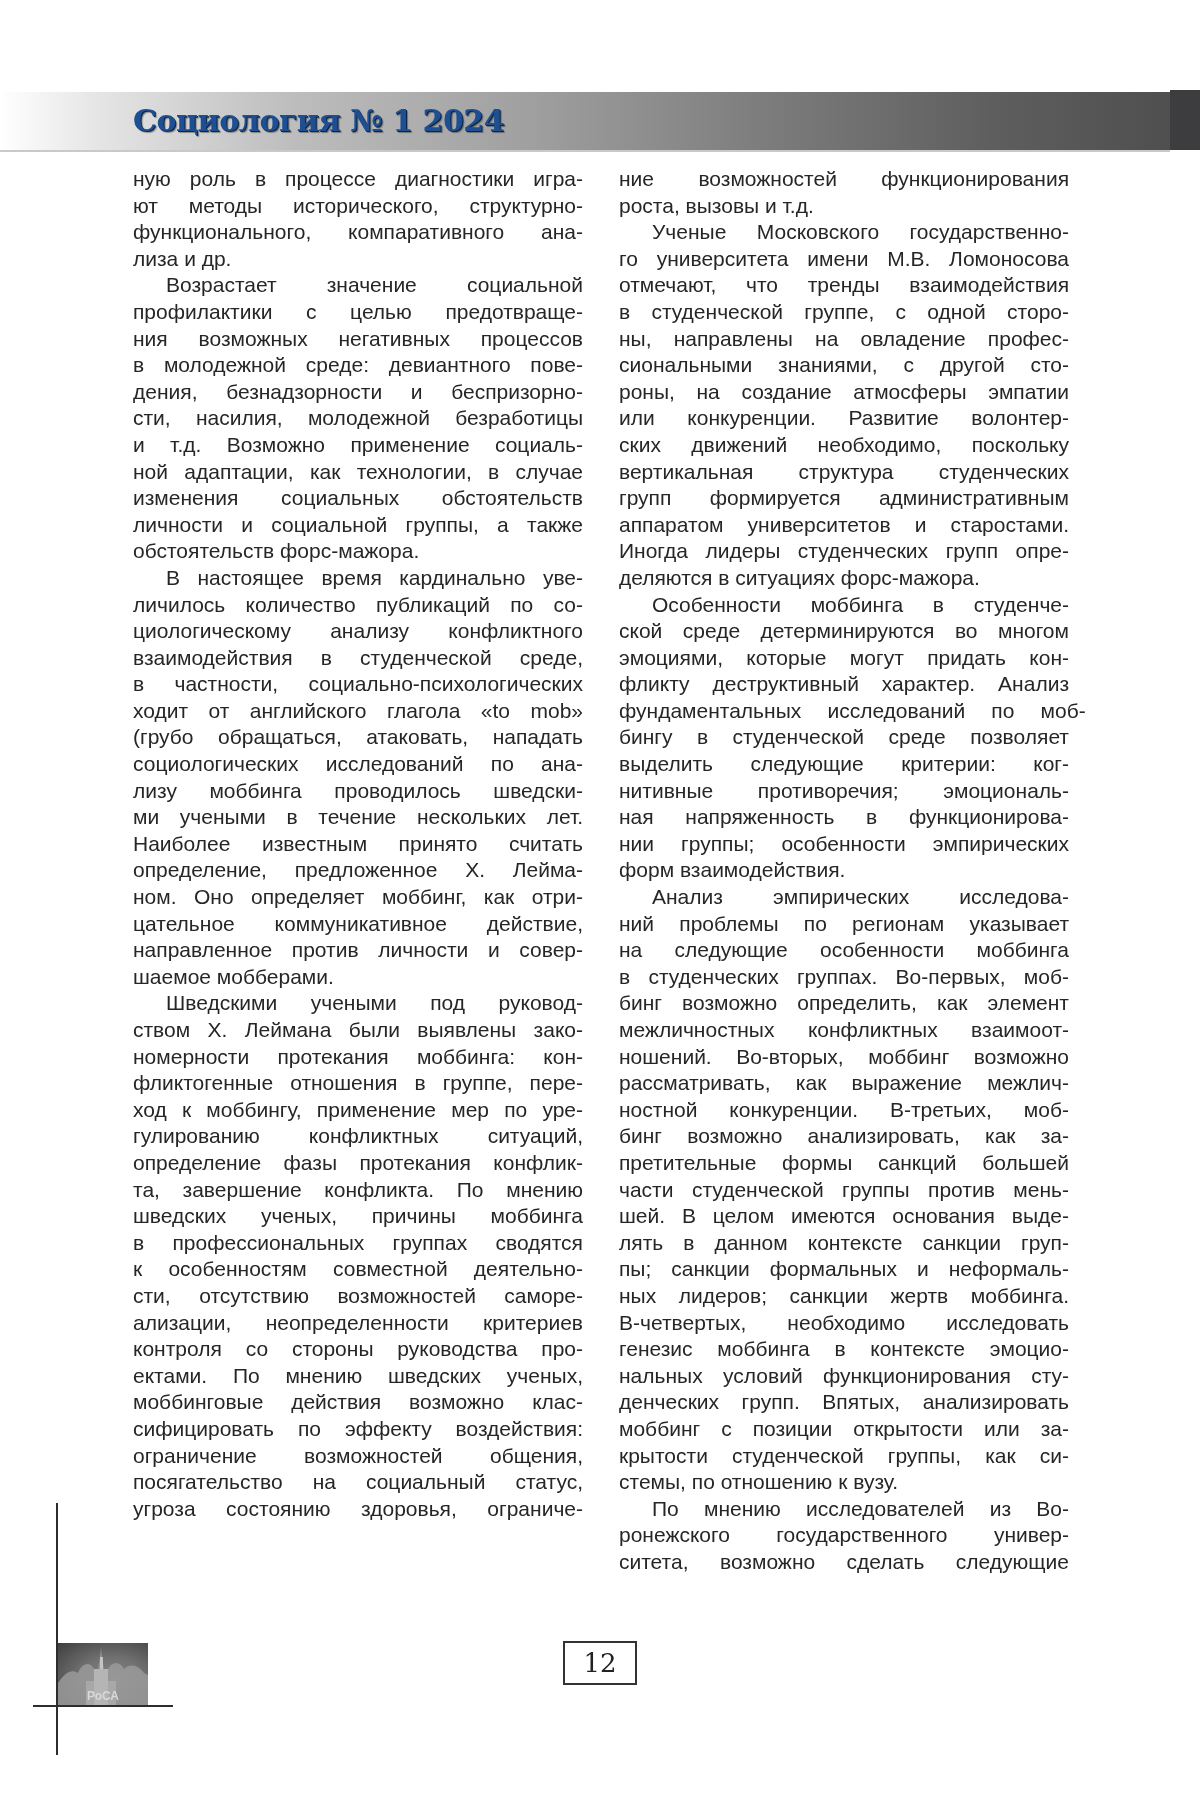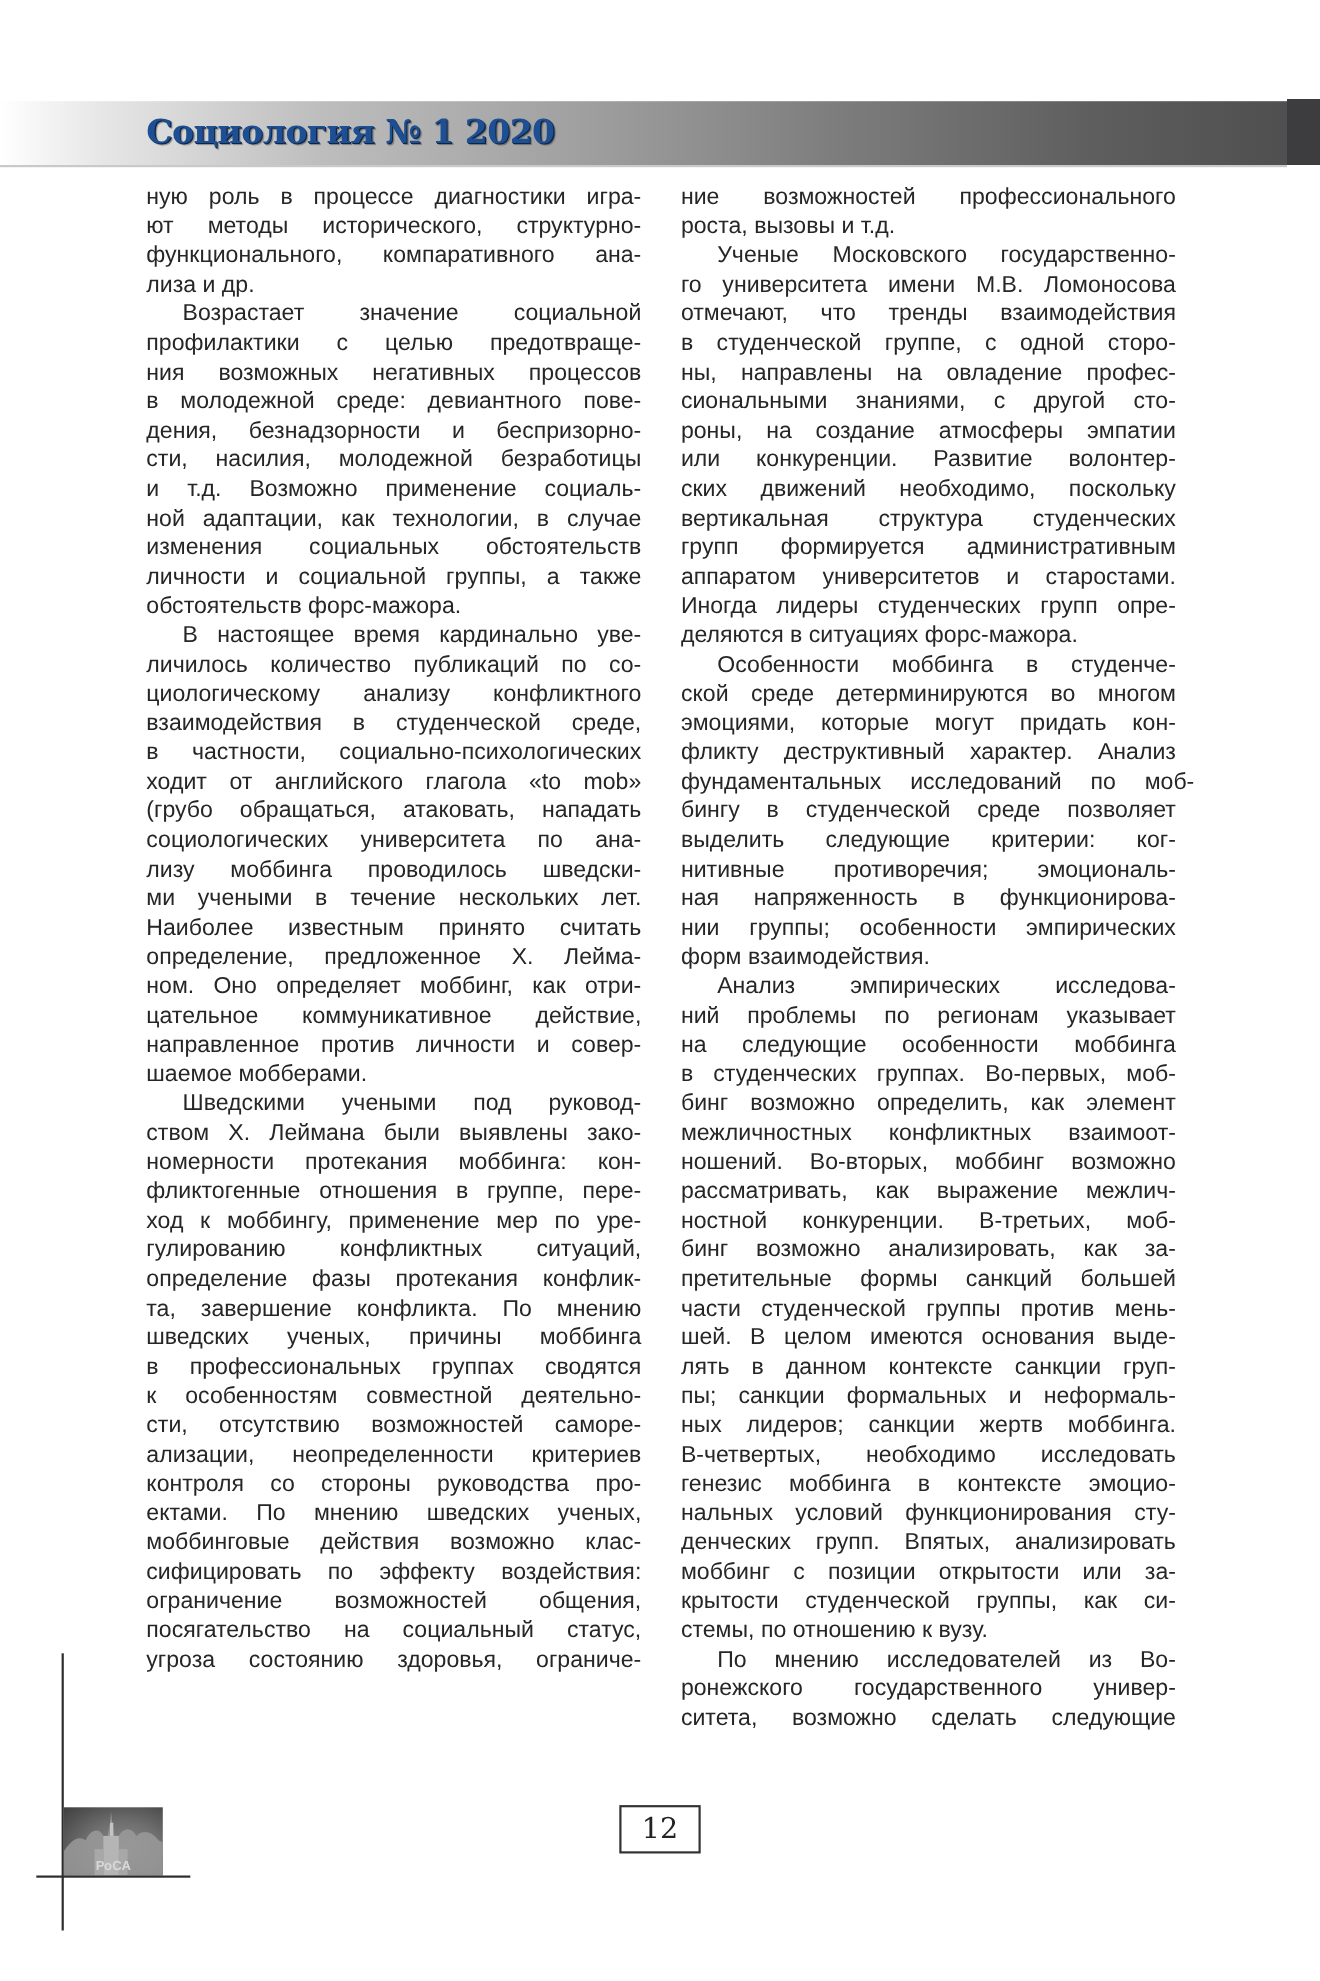--- a/index.html
+++ b/index.html
@@ -48,21 +48,21 @@
     position: absolute; left: 0; width: 90px; bottom: 2px; text-align: center;
     font-family: "Liberation Sans", sans-serif; font-weight: bold; font-size: 12px;
     color: #d8d8d8; letter-spacing: 0px;
   }
 </style>
 </head>
 <body>
 
 <div class="header-bar"></div>
 <div class="header-dark"></div>
-<div class="journal-title">Социология № 1 2020</div>
+<div class="journal-title">Социология № 1 2024</div>
 
 <div class="column col-left" id="col-left">
     <span class="line" style="white-space: nowrap; word-spacing: 13.15px;">ную роль в процессе диагностики игра-</span>
     <span class="line" style="white-space: nowrap; word-spacing: 25.01px;">ют методы исторического, структурно-</span>
     <span class="line" style="white-space: nowrap; word-spacing: 31px;">функционального, компаративного ана-</span>
     <span class="line last" style="white-space: nowrap; word-spacing: 0px;">лиза и др.</span>
     <span class="line indent" style="white-space: nowrap; word-spacing: 44.3px;">Возрастает значение социальной</span>
     <span class="line" style="white-space: nowrap; word-spacing: 27.78px;">профилактики с целью предотвраще-</span>
     <span class="line" style="white-space: nowrap; word-spacing: 25.01px;">ния возможных негативных процессов</span>
     <span class="line" style="white-space: nowrap; word-spacing: 13.93px;">в молодежной среде: девиантного пове-</span>
@@ -73,21 +73,21 @@
     <span class="line" style="white-space: nowrap; word-spacing: 36.7px;">изменения социальных обстоятельств</span>
     <span class="line" style="white-space: nowrap; word-spacing: 12.41px;">личности и социальной группы, а также</span>
     <span class="line last" style="white-space: nowrap; word-spacing: 0px;">обстоятельств форс-мажора.</span>
     <span class="line indent" style="white-space: nowrap; word-spacing: 11.59px;">В настоящее время кардинально уве-</span>
     <span class="line" style="white-space: nowrap; word-spacing: 14.49px;">личилось количество публикаций по со-</span>
     <span class="line" style="white-space: nowrap; word-spacing: 33.43px;">циологическому анализу конфликтного</span>
     <span class="line" style="white-space: nowrap; word-spacing: 22.29px;">взаимодействия в студенческой среде,</span>
     <span class="line" style="white-space: nowrap; word-spacing: 24.48px;">в частности, социально-психологических</span>
     <span class="line" style="white-space: nowrap; word-spacing: 14.61px;">ходит от английского глагола «to mob»</span>
     <span class="line" style="white-space: nowrap; word-spacing: 18.62px;">(грубо обращаться, атаковать, нападать</span>
-    <span class="line" style="white-space: nowrap; word-spacing: 21.4px;">социологических университета по ана-</span>
+    <span class="line" style="white-space: nowrap; word-spacing: 21.4px;">социологических исследований по ана-</span>
     <span class="line" style="white-space: nowrap; word-spacing: 26.71px;">лизу моббинга проводилось шведски-</span>
     <span class="line" style="white-space: nowrap; word-spacing: 14.83px;">ми учеными в течение нескольких лет.</span>
     <span class="line" style="white-space: nowrap; word-spacing: 25.65px;">Наиболее известным принято считать</span>
     <span class="line" style="white-space: nowrap; word-spacing: 21.89px;">определение, предложенное Х. Лейма-</span>
     <span class="line" style="white-space: nowrap; word-spacing: 11.61px;">ном. Оно определяет моббинг, как отри-</span>
     <span class="line" style="white-space: nowrap; word-spacing: 34.01px;">цательное коммуникативное действие,</span>
     <span class="line" style="white-space: nowrap; word-spacing: 13.81px;">направленное против личности и совер-</span>
     <span class="line last" style="white-space: nowrap; word-spacing: 0px;">шаемое мобберами.</span>
     <span class="line indent" style="white-space: nowrap; word-spacing: 27.67px;">Шведскими учеными под руковод-</span>
     <span class="line" style="white-space: nowrap; word-spacing: 11.56px;">ством Х. Леймана были выявлены зако-</span>
@@ -104,21 +104,21 @@
     <span class="line" style="white-space: nowrap; word-spacing: 28.51px;">ализации, неопределенности критериев</span>
     <span class="line" style="white-space: nowrap; word-spacing: 17.98px;">контроля со стороны руководства про-</span>
     <span class="line" style="white-space: nowrap; word-spacing: 19.91px;">ектами. По мнению шведских ученых,</span>
     <span class="line" style="white-space: nowrap; word-spacing: 22.03px;">моббинговые действия возможно клас-</span>
     <span class="line" style="white-space: nowrap; word-spacing: 18.08px;">сифицировать по эффекту воздействия:</span>
     <span class="line" style="white-space: nowrap; word-spacing: 41.61px;">ограничение возможностей общения,</span>
     <span class="line" style="white-space: nowrap; word-spacing: 24.19px;">посягательство на социальный статус,</span>
     <span class="line" style="white-space: nowrap; word-spacing: 24.69px;">угроза состоянию здоровья, ограниче-</span>
   </div>
 <div class="column col-right" id="col-right">
-    <span class="line" style="white-space: nowrap; word-spacing: 34.05px;">ние возможностей профессионального</span>
+    <span class="line" style="white-space: nowrap; word-spacing: 34.05px;">ние возможностей функционирования</span>
     <span class="line last" style="white-space: nowrap; word-spacing: 0px;">роста, вызовы и т.д.</span>
     <span class="line indent" style="white-space: nowrap; word-spacing: 24.6px;">Ученые Московского государственно-</span>
     <span class="line" style="white-space: nowrap; word-spacing: 12.95px;">го университета имени М.В. Ломоносова</span>
     <span class="line" style="white-space: nowrap; word-spacing: 23.88px;">отмечают, что тренды взаимодействия</span>
     <span class="line" style="white-space: nowrap; word-spacing: 15.45px;">в студенческой группе, с одной сторо-</span>
     <span class="line" style="white-space: nowrap; word-spacing: 16.29px;">ны, направлены на овладение профес-</span>
     <span class="line" style="white-space: nowrap; word-spacing: 19.99px;">сиональными знаниями, с другой сто-</span>
     <span class="line" style="white-space: nowrap; word-spacing: 15.8px;">роны, на создание атмосферы эмпатии</span>
     <span class="line" style="white-space: nowrap; word-spacing: 26.72px;">или конкуренции. Развитие волонтер-</span>
     <span class="line" style="white-space: nowrap; word-spacing: 24.55px;">ских движений необходимо, поскольку</span>

